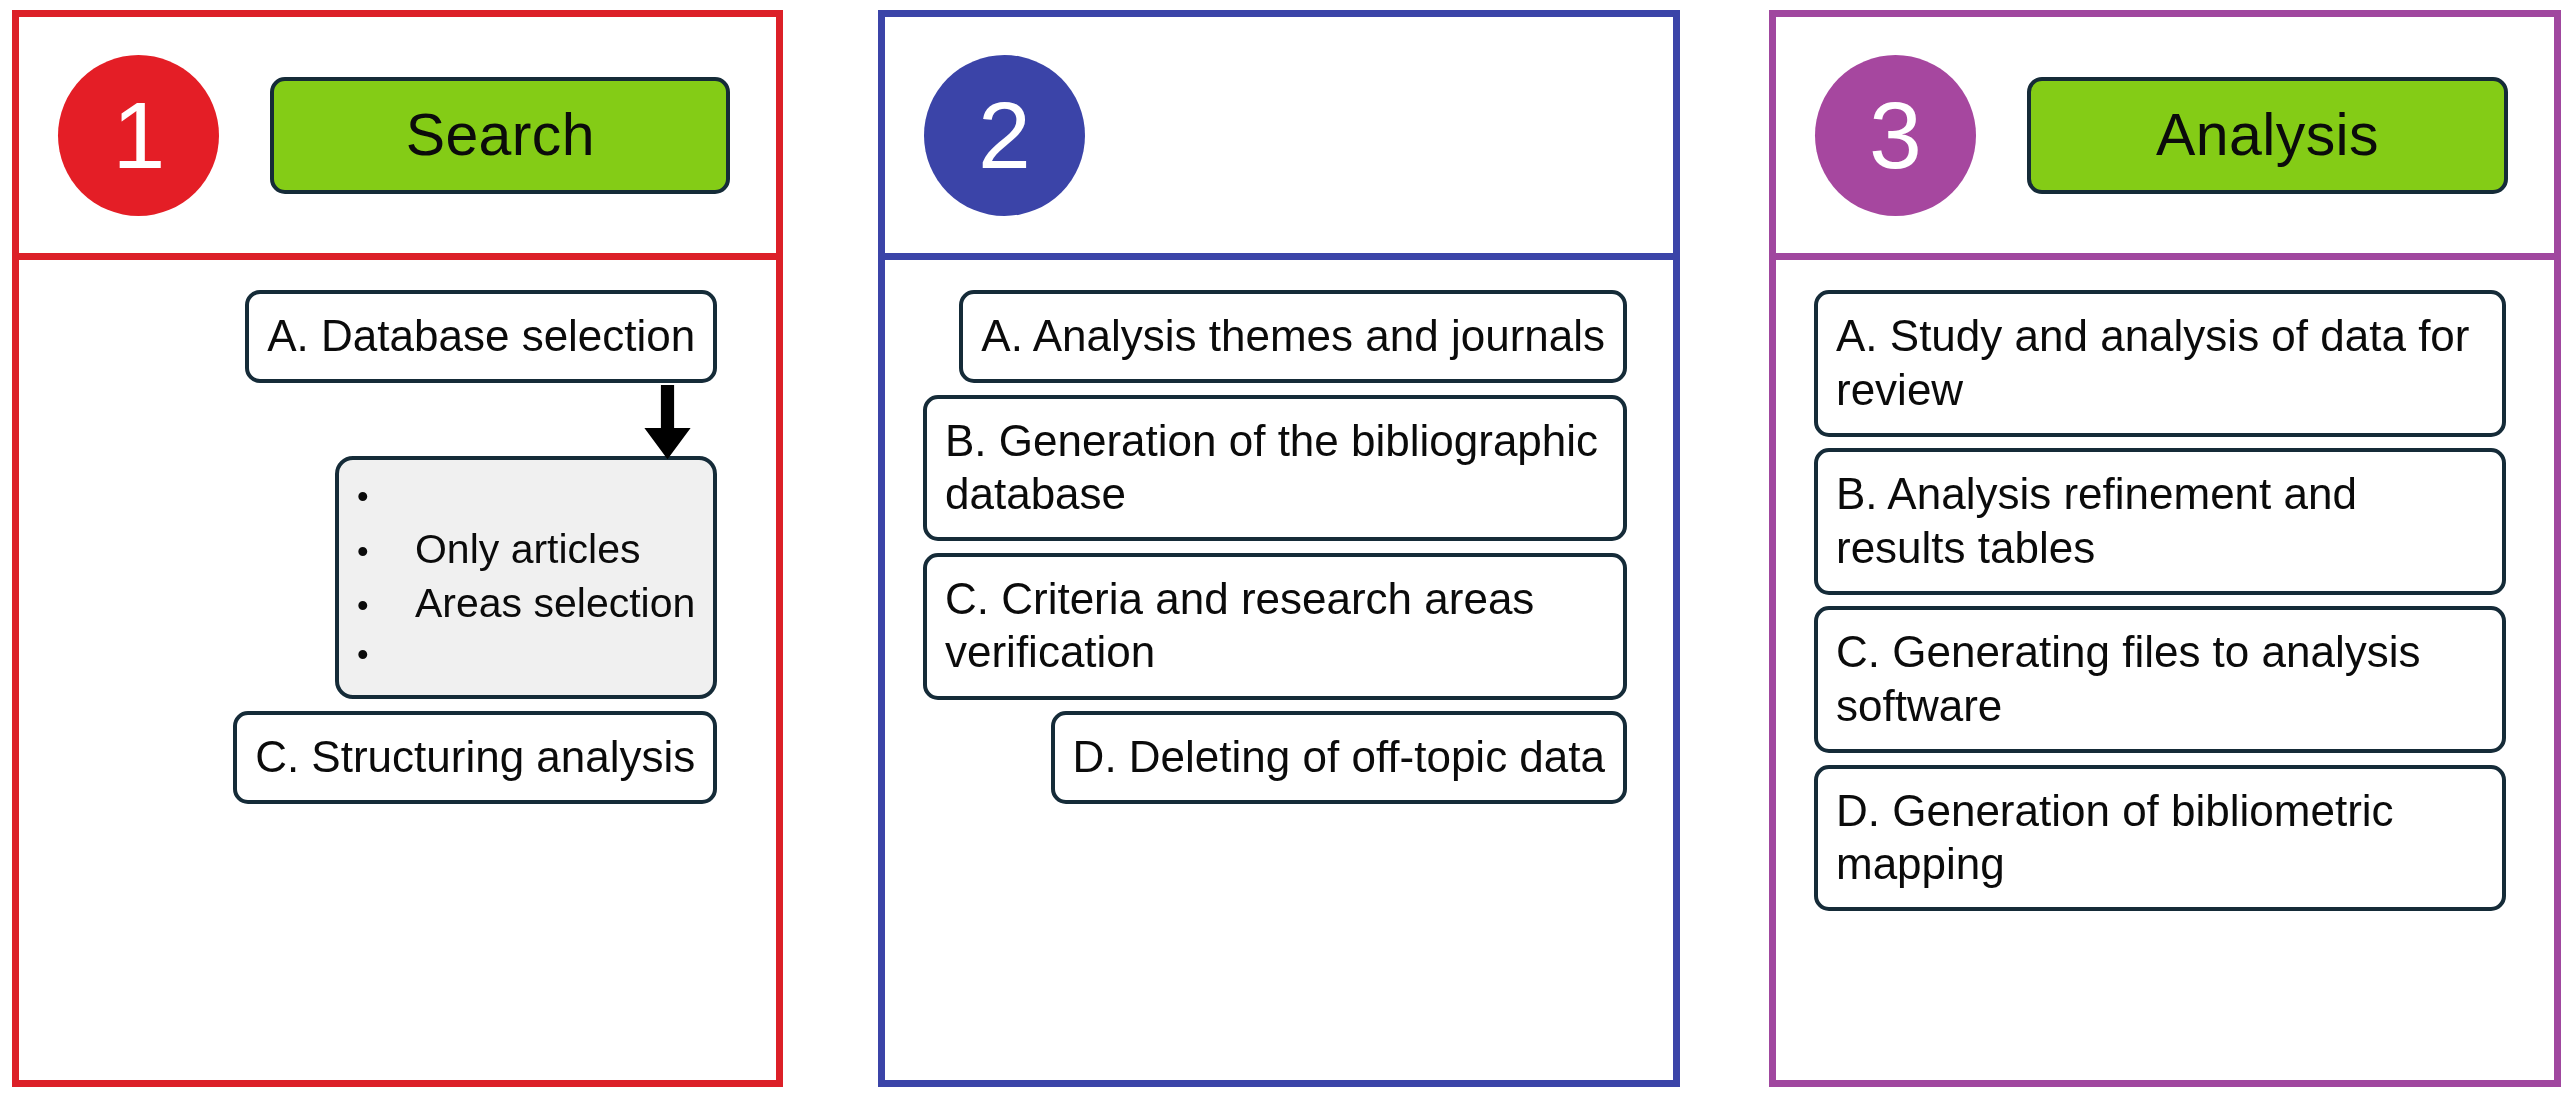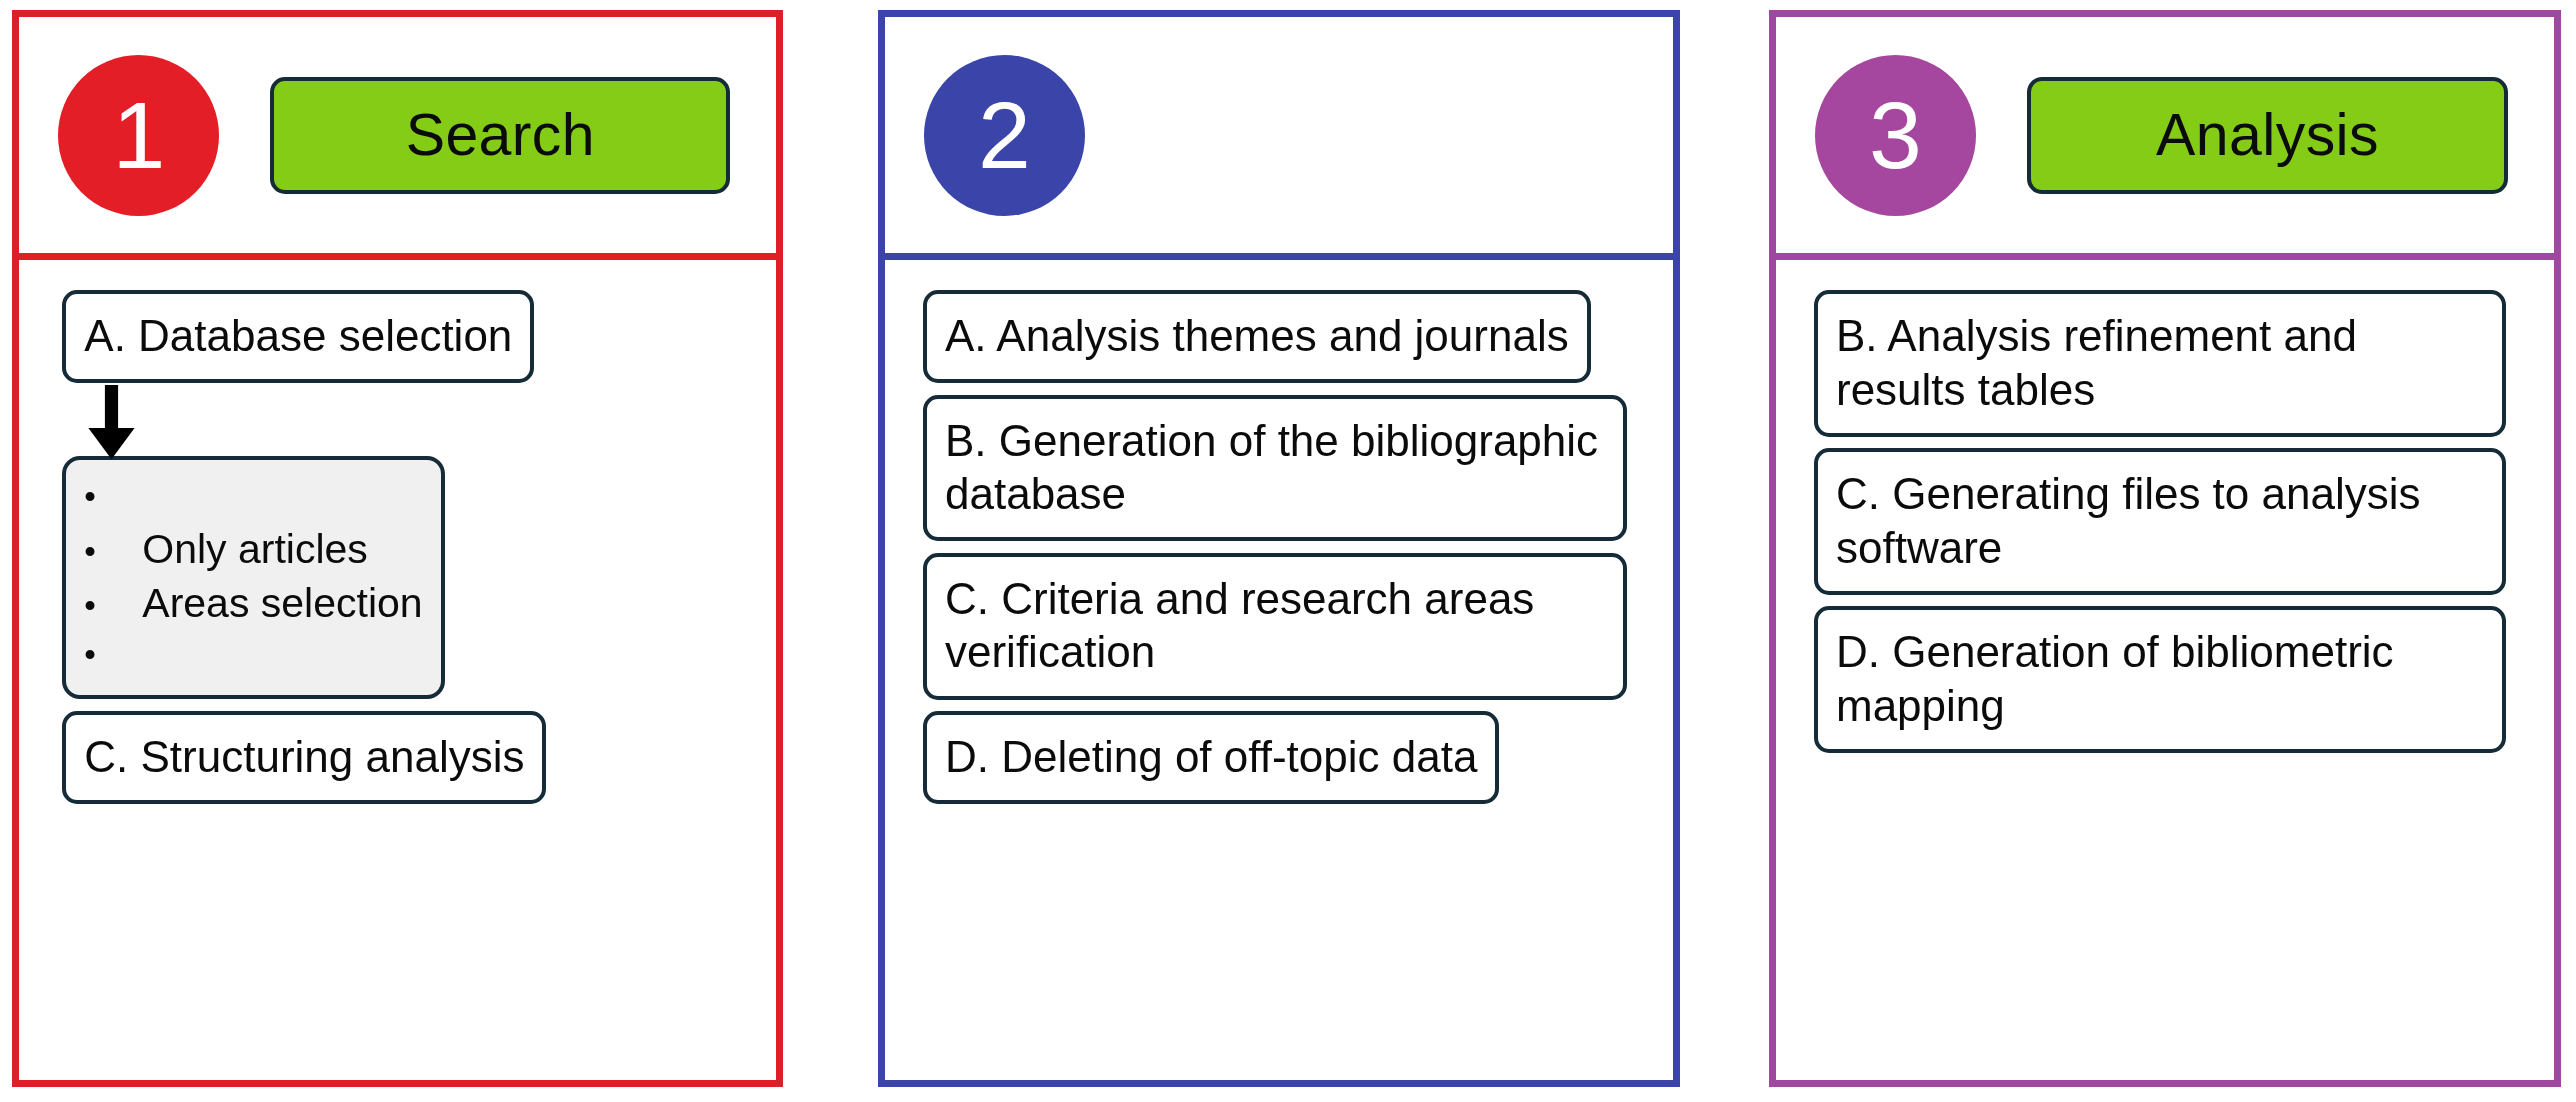--- a/index.html
+++ b/index.html
@@ -92,21 +92,21 @@
     letter-spacing: 0.4px;
   }
 
   
   .panel-body {
     flex: 1 1 auto;
     box-sizing: border-box;
     padding: 30px 36px 0 36px;
     display: flex;
     flex-direction: column;
-    align-items: flex-start;
+    align-items: flex-end;
     position: relative;
   }
   .panel.p1 .panel-body { padding-left: 43px; padding-right: 59px; }
   .panel.p2 .panel-body { padding-left: 38px; padding-right: 46px; }
   .panel.p3 .panel-body { padding-left: 38px; padding-right: 48px; }
 
   .step-box {
     box-sizing: border-box;
     border: 4.1px solid #152B38;
     border-radius: 15px;
@@ -218,20 +218,21 @@
       <div class="step-box">D. Deleting of off-topic data</div>
     </div>
   </section>
 
   <section class="panel p3">
     <header class="panel-header">
       <div class="step-circle">3</div>
       <div class="title-box">Analysis</div>
     </header>
     <div class="panel-body">
+      <div class="step-box">A. Study and analysis of data for review</div>
       <div class="step-box">B. Analysis refinement and results tables</div>
       <div class="step-box">C. Generating files to analysis software</div>
       <div class="step-box">D. Generation of bibliometric mapping</div>
     </div>
   </section>
 
 </div>
 
 
 </body></html>

